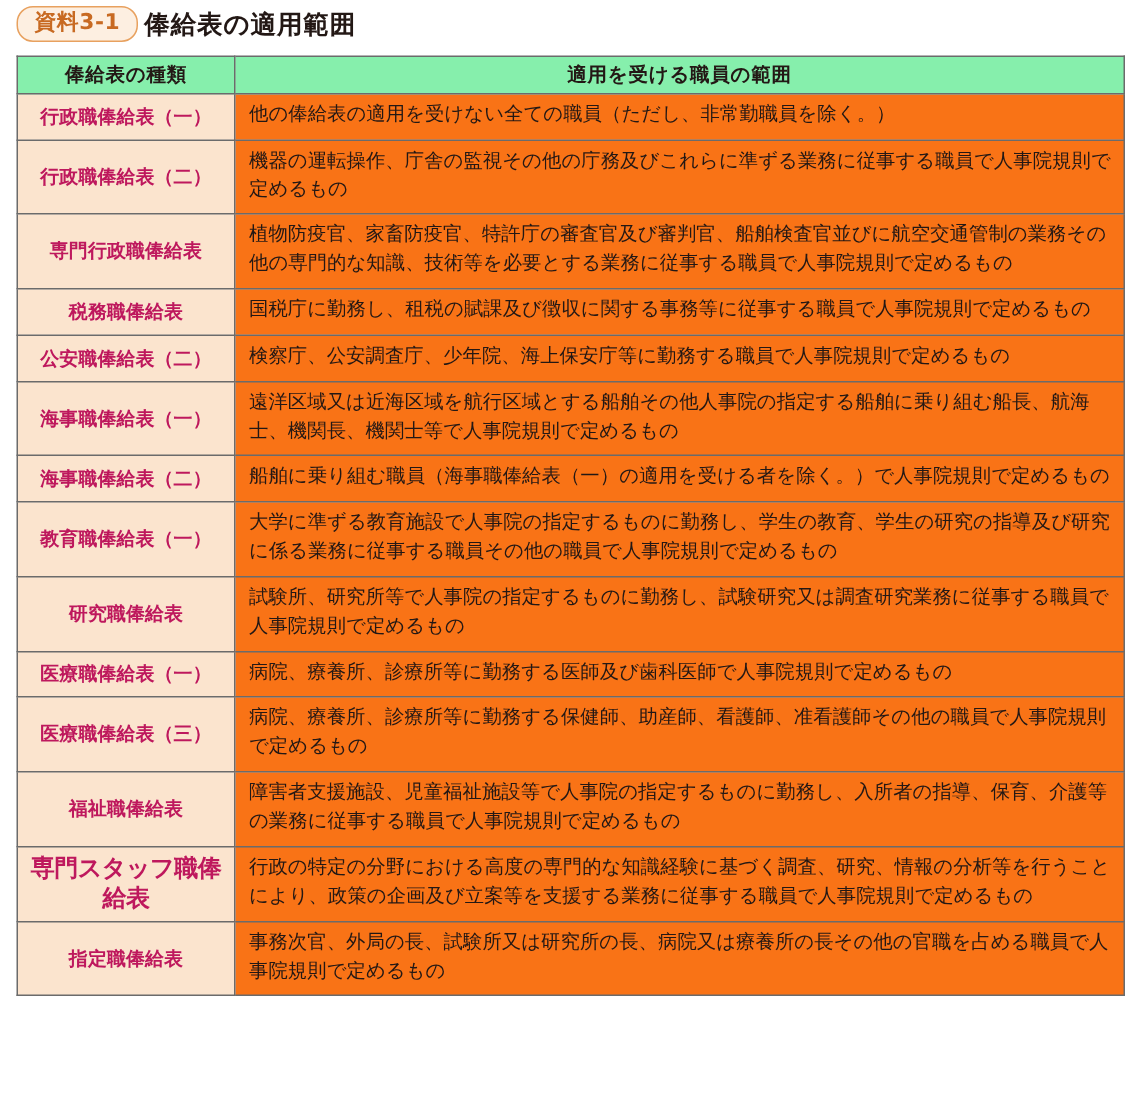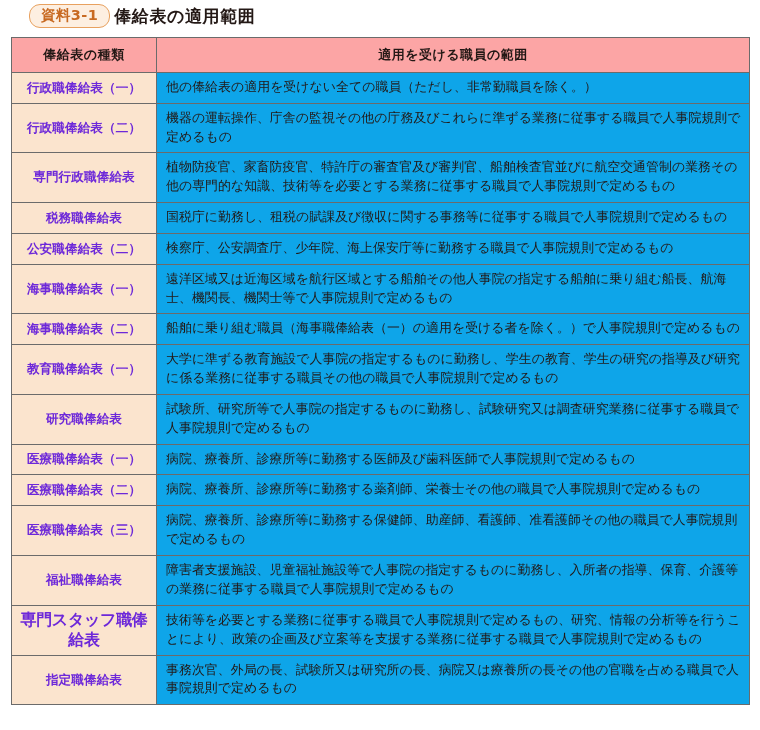--- a/index.html
+++ b/index.html
@@ -20,21 +20,21 @@
     width: 760px;
     height: 730px;
     box-sizing: border-box;
   }
 
   
   .title-row {
     display: flex;
     align-items: center;
     height: 32px;
-    padding-left: 29px;
+    padding-left: 11px;
     box-sizing: border-box;
   }
   .doc-badge {
     display: inline-flex;
     align-items: center;
     justify-content: center;
     height: 21px;
     padding: 0 11px 1px 11px;
     border: 1.6px solid #e8a15f;
     border-radius: 11px;
@@ -72,46 +72,46 @@
   table.salary-table col.col-scope { width: 593px; }
 
   table.salary-table th,
   table.salary-table td {
     border: 1px solid #6b6b6b;
     vertical-align: middle;
     box-sizing: border-box;
   }
 
   thead th {
-    background: #fca5a5;
+    background: #86efac;
     font-size: 13px;
     font-weight: bold;
     color: #231815;
-    height: 35px;
+    height: 25px;
     padding: 2px 4px 3px 4px;
     letter-spacing: 0.5px;
   }
 
   td.kind {
     background: #fbe4ce;
     font-size: 12.6px;
     font-weight: bold;
-    color: #6d28d9;
+    color: #be185d;
     text-align: center;
     padding: 4px 3px 5px 3px;
     letter-spacing: 0.1px;
     line-height: 1.25;
   }
   td.kind.tight {
     font-size: 16px;
     letter-spacing: -0.3px;
   }
 
   td.scope {
-    background: #0ea5e9;
+    background: #f97316;
     font-size: 12.9px;
     color: #231815;
     text-align: left;
     padding: 5px 7px 6px 9px;
     line-height: 1.46;
     letter-spacing: 0.05px;
   }
 </style>
 </head>
 <body>
@@ -170,34 +170,30 @@
           </tr>
           <tr>
             <td class="kind">研究職俸給表</td>
             <td class="scope">試験所、研究所等で人事院の指定するものに勤務し、試験研究又は調査研究業務に従事する職員で人事院規則で定めるもの</td>
           </tr>
           <tr>
             <td class="kind">医療職俸給表（一）</td>
             <td class="scope">病院、療養所、診療所等に勤務する医師及び歯科医師で人事院規則で定めるもの</td>
           </tr>
           <tr>
-            <td class="kind">医療職俸給表（二）</td>
-            <td class="scope">病院、療養所、診療所等に勤務する薬剤師、栄養士その他の職員で人事院規則で定めるもの</td>
-          </tr>
-          <tr>
             <td class="kind">医療職俸給表（三）</td>
             <td class="scope">病院、療養所、診療所等に勤務する保健師、助産師、看護師、准看護師その他の職員で人事院規則で定めるもの</td>
           </tr>
           <tr>
             <td class="kind">福祉職俸給表</td>
             <td class="scope">障害者支援施設、児童福祉施設等で人事院の指定するものに勤務し、入所者の指導、保育、介護等の業務に従事する職員で人事院規則で定めるもの</td>
           </tr>
           <tr>
             <td class="kind tight">専門スタッフ職俸給表</td>
-            <td class="scope">技術等を必要とする業務に従事する職員で人事院規則で定めるもの、研究、情報の分析等を行うことにより、政策の企画及び立案等を支援する業務に従事する職員で人事院規則で定めるもの</td>
+            <td class="scope">行政の特定の分野における高度の専門的な知識経験に基づく調査、研究、情報の分析等を行うことにより、政策の企画及び立案等を支援する業務に従事する職員で人事院規則で定めるもの</td>
           </tr>
           <tr>
             <td class="kind">指定職俸給表</td>
             <td class="scope">事務次官、外局の長、試験所又は研究所の長、病院又は療養所の長その他の官職を占める職員で人事院規則で定めるもの</td>
           </tr>
         </tbody>
     </table>
   </div>
 
 </div>

